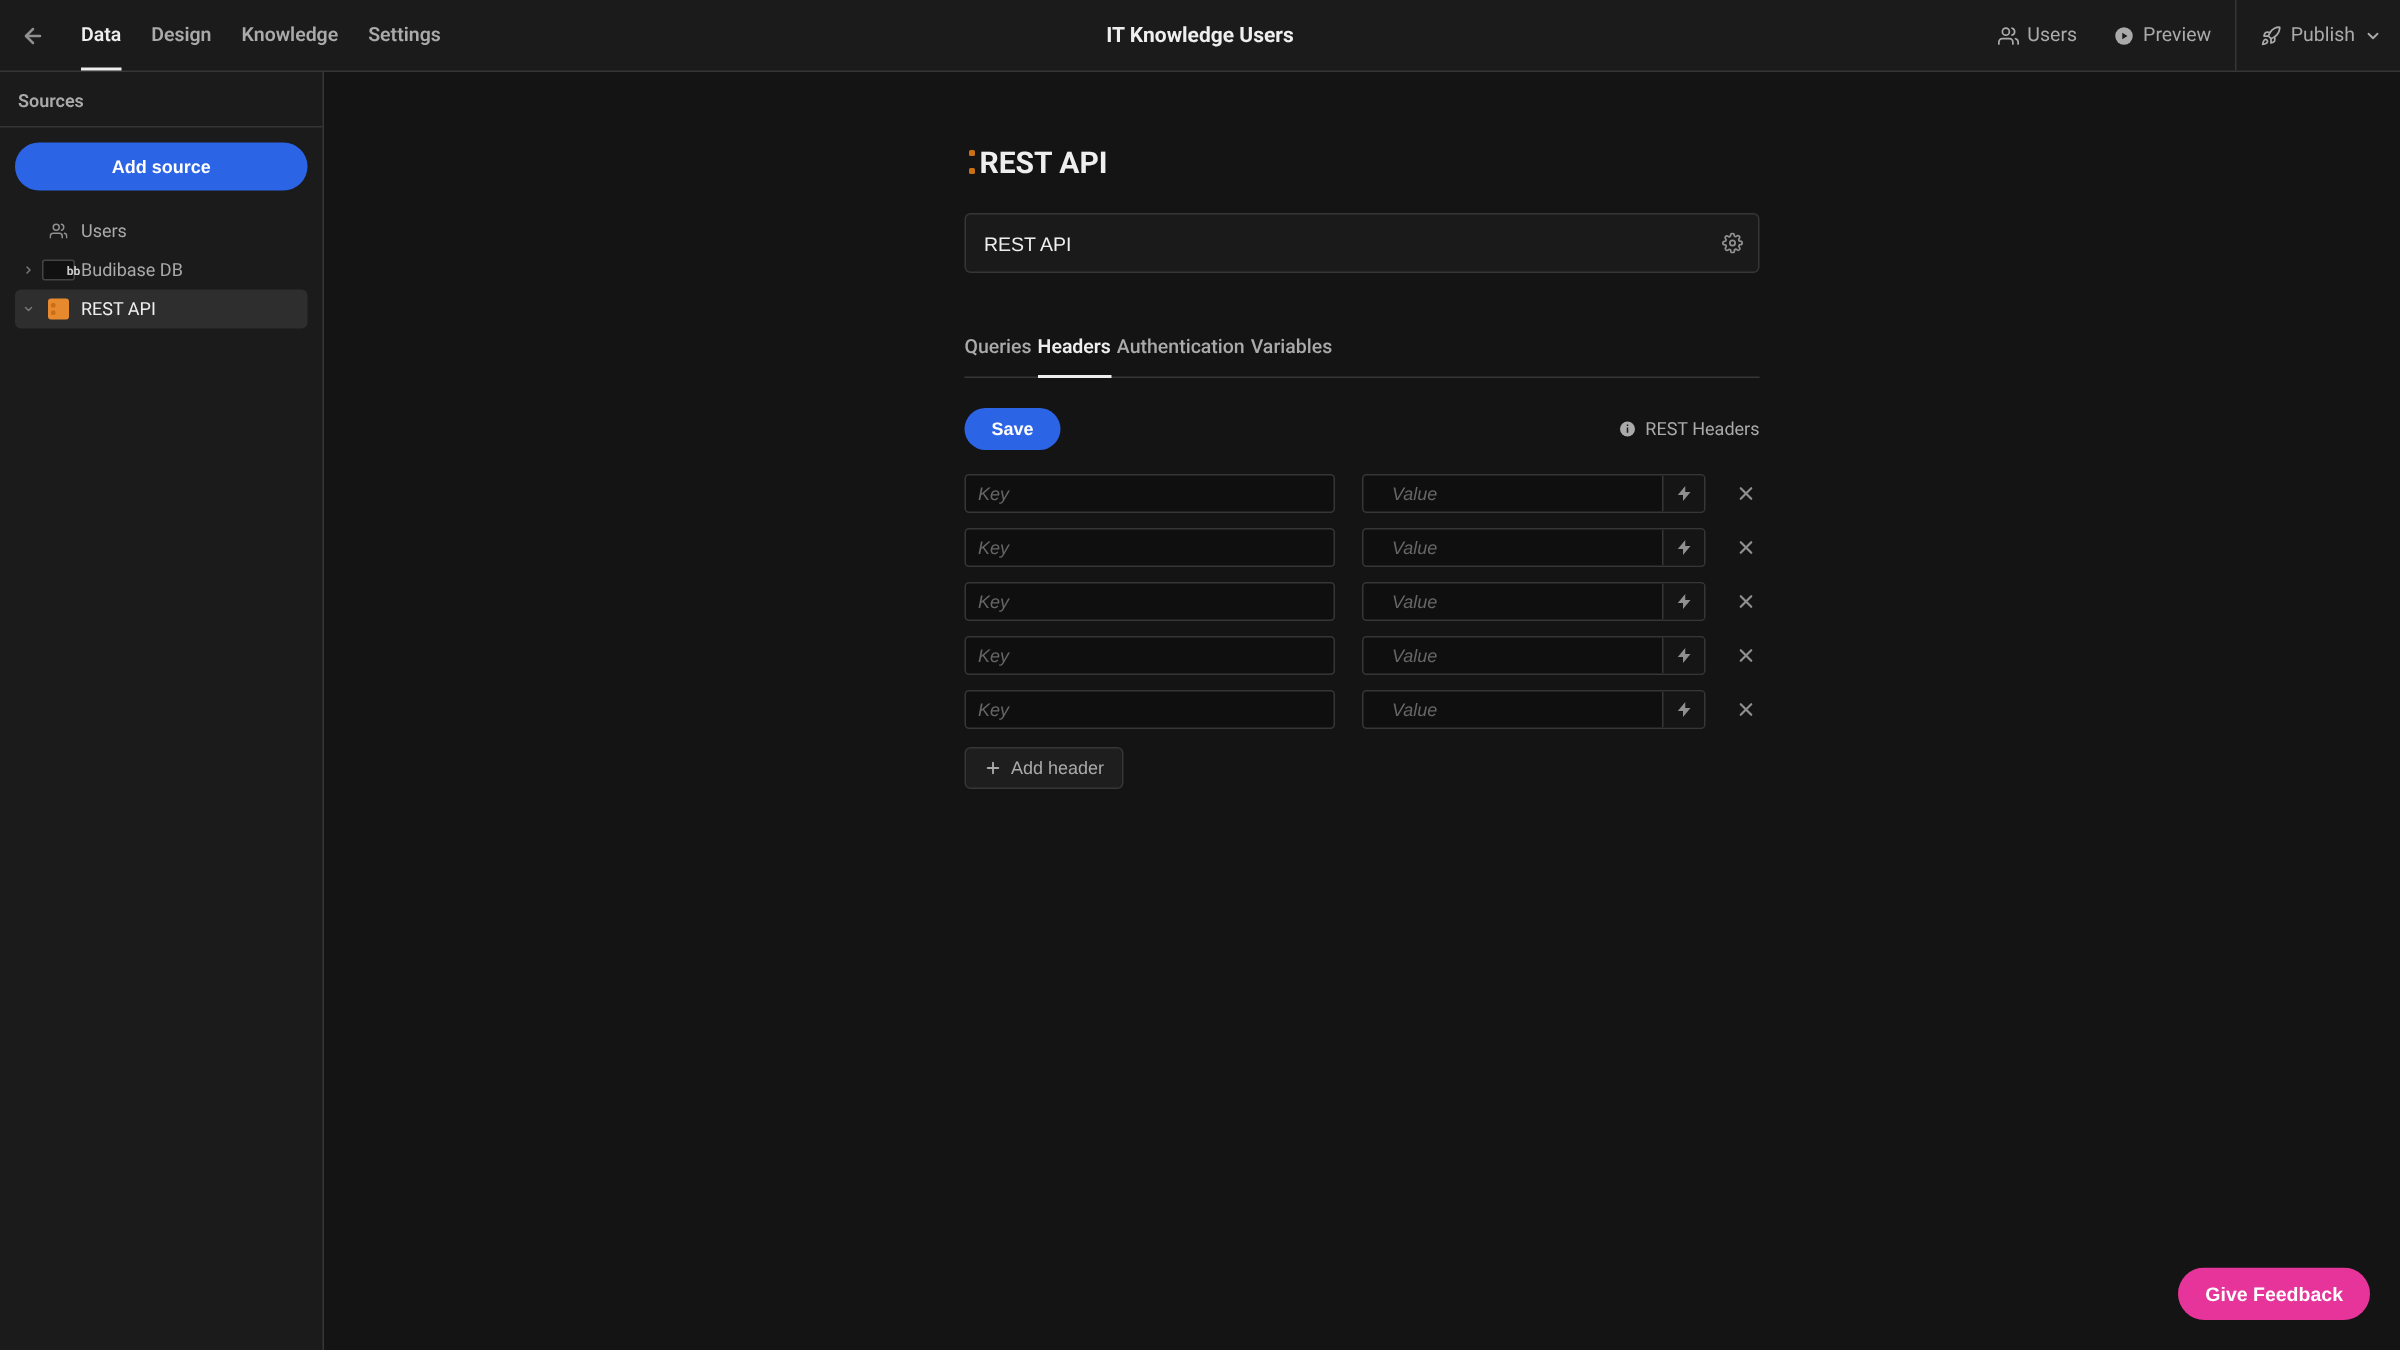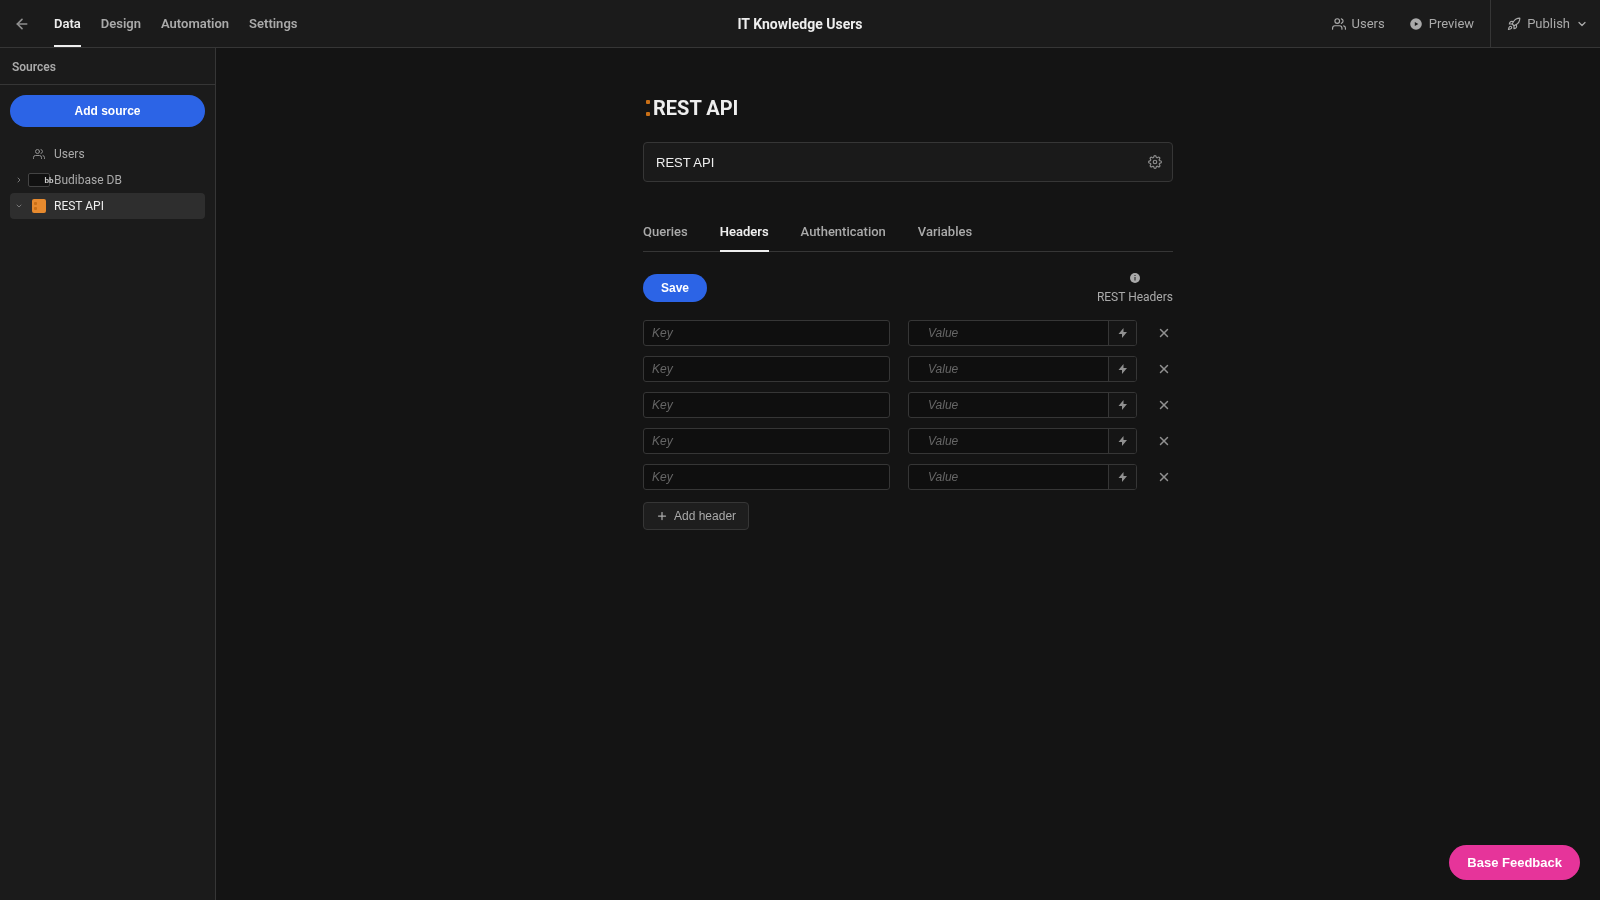--- a/index.html
+++ b/index.html
@@ -233,21 +233,21 @@
   .gear-btn {
     color: var(--icon);
     cursor: pointer;
     display:flex; align-items:center;
   }
 
   .inner-tabs {
     display: flex;
     border-bottom: 1px solid var(--border);
     margin-top: 30px;
-    gap: 32px;
+    gap: 4px;
     align-items: flex-end;
   }
   .inner-tab {
     padding: 12px 0;
     color: var(--text-1);
     font-weight: 500;
     cursor: pointer;
     position: relative;
   }
   .inner-tab.active {
@@ -275,21 +275,20 @@
     font-weight: 600;
     font-size: 12px;
     padding: 7px 18px;
     border-radius: 14px;
     cursor: pointer;
   }
   .section-label {
     display:flex; align-items:center; gap:6px;
     color: var(--text-1);
     font-size: 12px;
-    flex-direction: column;
   }
 
   .header-rows {
     margin-top: 16px;
     display:flex; flex-direction:column; gap:10px;
   }
   .header-row {
     display:flex; gap:18px; align-items:center;
   }
   .key-input {
@@ -375,21 +374,21 @@
   <div class="topbar-left">
     <div class="back-btn">
       <svg width="16" height="16" viewBox="0 0 24 24" fill="none" stroke="currentColor" stroke-width="2.5" stroke-linecap="round" stroke-linejoin="round">
           <line x1="19" y1="12" x2="5" y2="12"></line>
           <polyline points="12 19 5 12 12 5"></polyline>
         </svg>
     </div>
     <div class="nav-tabs">
       <div class="nav-tab active">Data</div>
       <div class="nav-tab">Design</div>
-      <div class="nav-tab">Automation</div>
+      <div class="nav-tab">Knowledge</div>
       <div class="nav-tab">Settings</div>
     </div>
   </div>
   <div class="topbar-center">IT Knowledge Users</div>
   <div class="topbar-right">
     <div class="tb-action">
       <svg width="14" height="14" viewBox="0 0 24 24" fill="none" stroke="currentColor" stroke-width="2" stroke-linecap="round" stroke-linejoin="round">
           <path d="M17 21v-2a4 4 0 0 0-4-4H5a4 4 0 0 0-4 4v2"></path>
           <circle cx="9" cy="7" r="4"></circle>
           <path d="M23 21v-2a4 4 0 0 0-3-3.87"></path>
@@ -601,13 +600,13 @@
             <line x1="12" y1="5" x2="12" y2="19"></line>
             <line x1="5" y1="12" x2="19" y2="12"></line>
           </svg>
         <span>Add header</span>
       </button>
 
     </div>
   </div>
 </div>
 
-<button class="feedback-btn">Base Feedback</button>
+<button class="feedback-btn">Give Feedback</button>
 
 </body></html>

